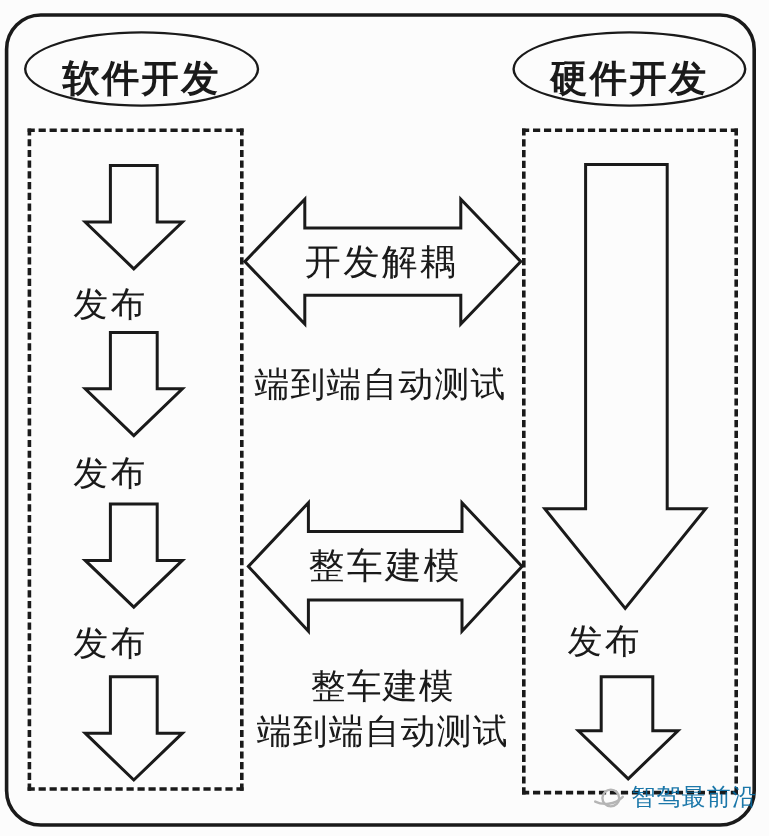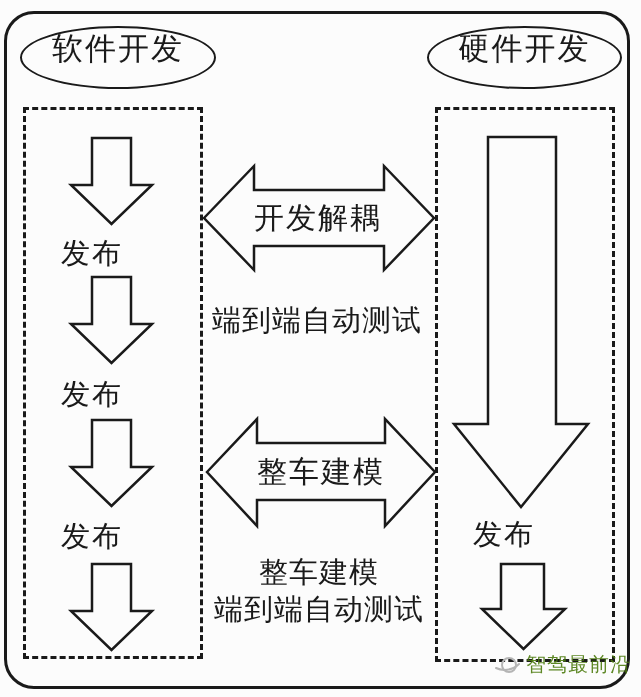--- a/index.html
+++ b/index.html
@@ -22,25 +22,26 @@
     width: 620px; height: 672px;
     border: 3.5px solid #1a1a1a;
     border-radius: 30px;
     background: transparent;
   }
   .ellipse {
     position: absolute;
     border: 2.5px solid #1a1a1a;
     border-radius: 50%;
     display: flex;
-    align-items: flex-start;
+    align-items: flex-end;
     justify-content: center;
     font-size: 31px;
     letter-spacing: 2px;
     background: #fcfcfc;
+    font-weight: bold;
   }
   .ellipse.software { left: 20px; top: 26px; width: 192px; height: 59px; }
   .ellipse.hardware { left: 427px; top: 26px; width: 191px; height: 59px; }
   .dashed-box {
     position: absolute;
     border: 3px dashed #1a1a1a;
     background: transparent;
   }
   .dashed-box.software { left: 23px; top: 107px; width: 174px; height: 546px; }
   .dashed-box.hardware { left: 435px; top: 107px; width: 174px; height: 549px; }
@@ -81,21 +82,21 @@
     position: absolute;
     left: 494px; top: 651px;
     display: flex;
     align-items: center;
     gap: 5px;
     color: #a9a9a9;
   }
   .watermark-text {
     font-size: 20px;
     letter-spacing: 1px;
-    color: #4d7c0f;
+    color: #0369a1;
     opacity: 0.9;
   }
 </style>
 </head>
 <body>
 
 <div class="canvas">
 
   <div class="outer-border"></div>
 

